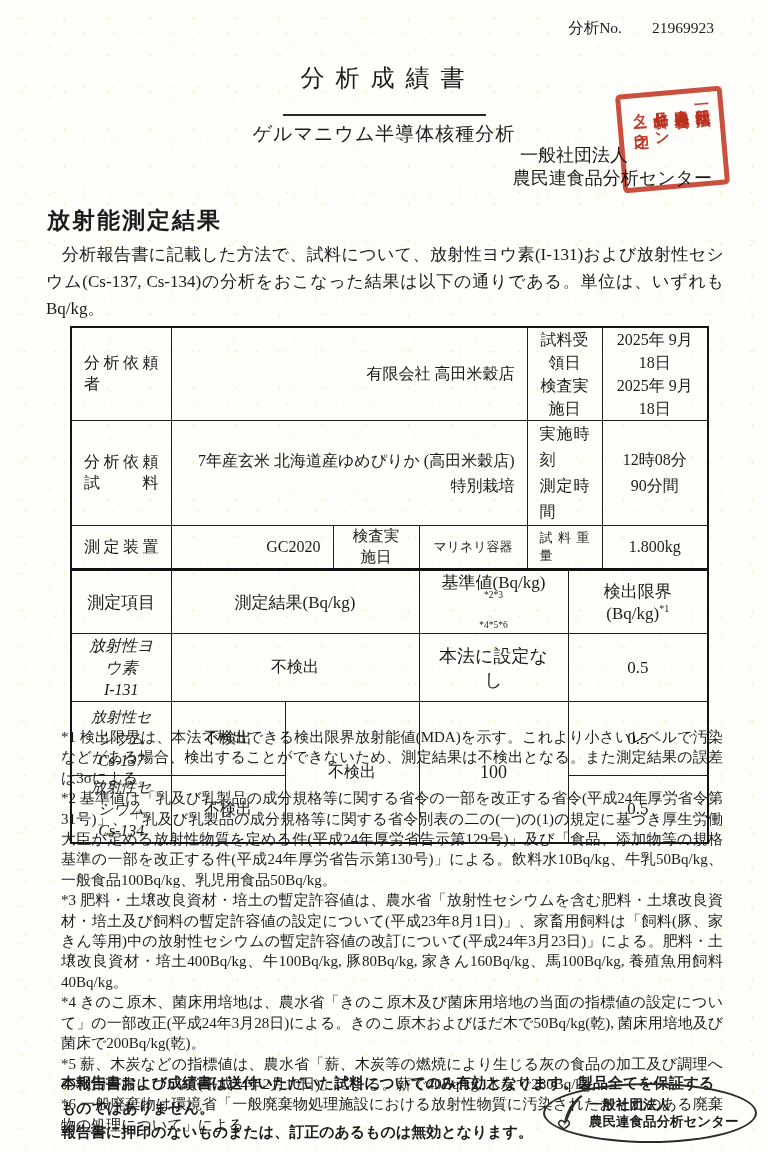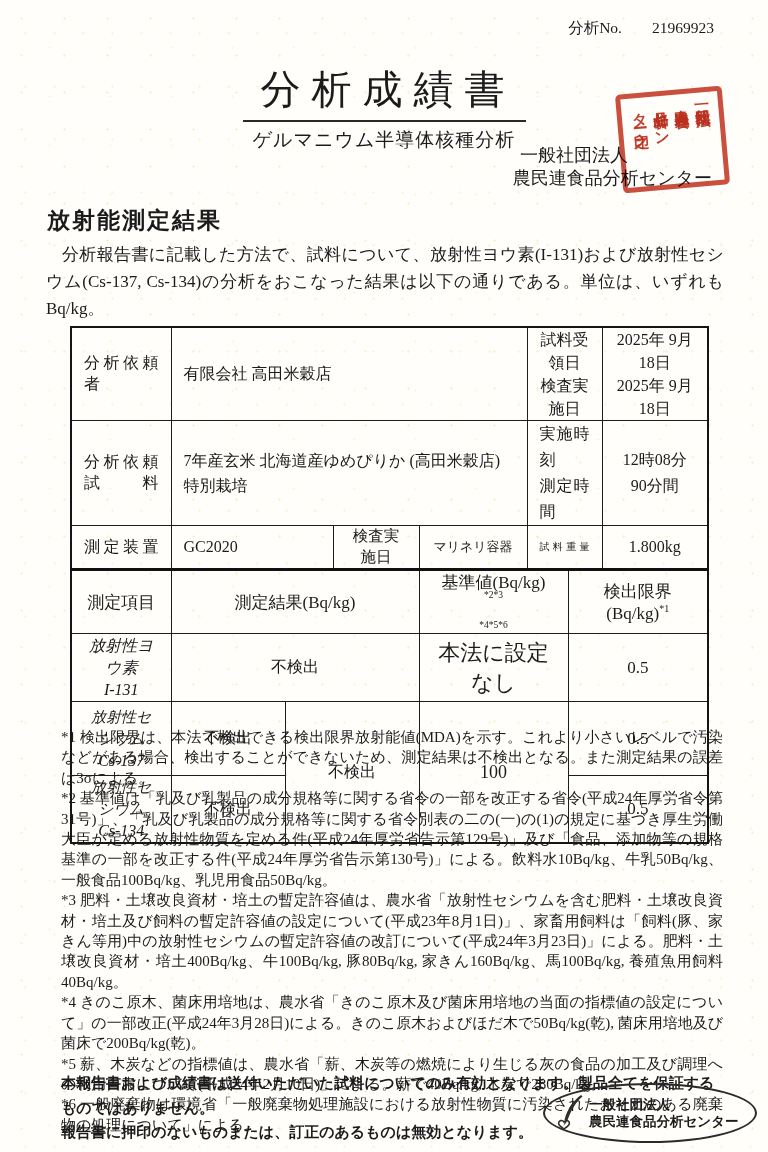--- a/index.html
+++ b/index.html
@@ -16,22 +16,22 @@
     color:#1b1b1b;
   }
   .abs{position:absolute;}
   
   .meta{top:16px;right:54px;font-size:15.5px;line-height:23px;text-align:right;}
   .meta .row{display:flex;justify-content:space-between;}
   .meta .lbl1{margin-right:30px;}
   .meta .lbl2{margin-right:12px;}
   
   .titlewrap{top:62px;left:0;width:768px;text-align:center;}
-  .doc-title{display:inline-block;font-size:40px;letter-spacing:11px;
-    border-bottom:2px solid #2a2a2a;padding:0 10px 3px 18px;}
+  .doc-title{display:inline-block;font-size:24px;letter-spacing:11px;
+    border-bottom:2px solid #2a2a2a;padding:0 10px 20px 18px;}
   .doc-subtitle{margin-top:5px;font-size:19px;letter-spacing:1px;}
   
   .org{top:144px;right:56px;text-align:right;font-size:18px;line-height:23px;}
   .org .l1{padding-right:84px;}
   
   .seal{top:90px;left:619px;width:97px;height:89px;
     border:5px solid rgba(193,56,38,0.88);border-radius:5px;
     transform:rotate(-5deg);mix-blend-mode:multiply;
     display:flex;align-items:center;justify-content:center;z-index:5;}
   .seal-text{writing-mode:vertical-rl;font-size:15px;font-weight:bold;
@@ -44,21 +44,21 @@
     text-indent:16px;text-align:justify;}
   
   table.res{top:326px;left:70px;position:absolute;border-collapse:collapse;
     table-layout:fixed;width:637px;background:transparent;}
   table.res td{border:1.6px solid #1d1d1d;padding:0 12px;font-size:16px;
     vertical-align:middle;overflow:hidden;margin-left:14px;}
   table.res{border:2.5px solid #151515;}
   tr.hdr td{border-top:3.5px solid #111;font-size:17px;}
   td.jl{text-align:justify;text-align-last:justify;padding:0 9px;font-size:16px;}
   td.ctr{text-align:center;}
-  td.lft{text-align:left;padding-left:15px;}
+  td.lft{text-align:right;padding-left:15px;}
   .sm{font-size:15px;line-height:23px;}
   .sm2{font-size:15.5px;line-height:26px;}
   .nm1{font-size:16px;line-height:22px;font-style:italic;}
   .res-val{font-size:19px;}
   .sup-stack{display:inline-flex;flex-direction:column;font-size:9.5px;
     line-height:9.5px;vertical-align:middle;transform:translateY(-3px);font-weight:normal;gap:20px;}
   .sup1{font-size:10px;vertical-align:super;}
   
   .footnotes{top:727px;left:61px;width:662px;font-size:15px;line-height:20.4px;
     text-align:justify;}
@@ -144,21 +144,21 @@
     <td class="ctr sm2">
       <div>12時08分</div>
       <div>90分間</div>
     </td>
   </tr>
   <tr style="height:35px">
     <td class="jl">測定装置</td>
     <td colspan="2" class="lft">GC2020</td>
     <td class="ctr" style="font-size:15.5px">検査実施日</td>
     <td class="ctr" style="font-size:13px">マリネリ容器</td>
-    <td colspan="2" class="jl" style="font-size:10px">試料重量</td>
+    <td colspan="2" class="jl" style="font-size:13px">試料重量</td>
     <td class="ctr">1.800kg</td>
   </tr>
   <tr class="hdr" style="height:33px">
     <td class="ctr">測定項目</td>
     <td colspan="3" class="ctr">測定結果(Bq/kg)</td>
     <td colspan="2" class="ctr">
       <span>基準値(Bq/kg)</span><span class="sup-stack">
             <span>*2*3</span>
             <span>*4*5*6</span>
           </span>
@@ -166,21 +166,21 @@
     <td colspan="2" class="ctr">
       <span>検出限界(Bq/kg)</span><span class="sup1">*1</span>
     </td>
   </tr>
   <tr style="height:68px">
     <td class="ctr nm1">
       <div>放射性ヨウ素</div>
       <div>I-131</div>
     </td>
     <td colspan="3" class="ctr res-val">不検出</td>
-    <td colspan="2" class="ctr" style="font-size:22px">本法に設定なし</td>
+    <td colspan="2" class="ctr" style="font-size:18px">本法に設定なし</td>
     <td colspan="2" class="ctr" style="font-size:17px">0.5</td>
   </tr>
   <tr style="height:74px">
     <td class="ctr nm1">
       <div style="font-size:15px">放射性セシウム</div>
       <div>Cs-137</div>
     </td>
     <td class="ctr res-val">不検出</td>
     <td colspan="2" rowspan="2" class="ctr res-val">不検出</td>
     <td colspan="2" rowspan="2" class="ctr" style="font-size:18px">100</td>

